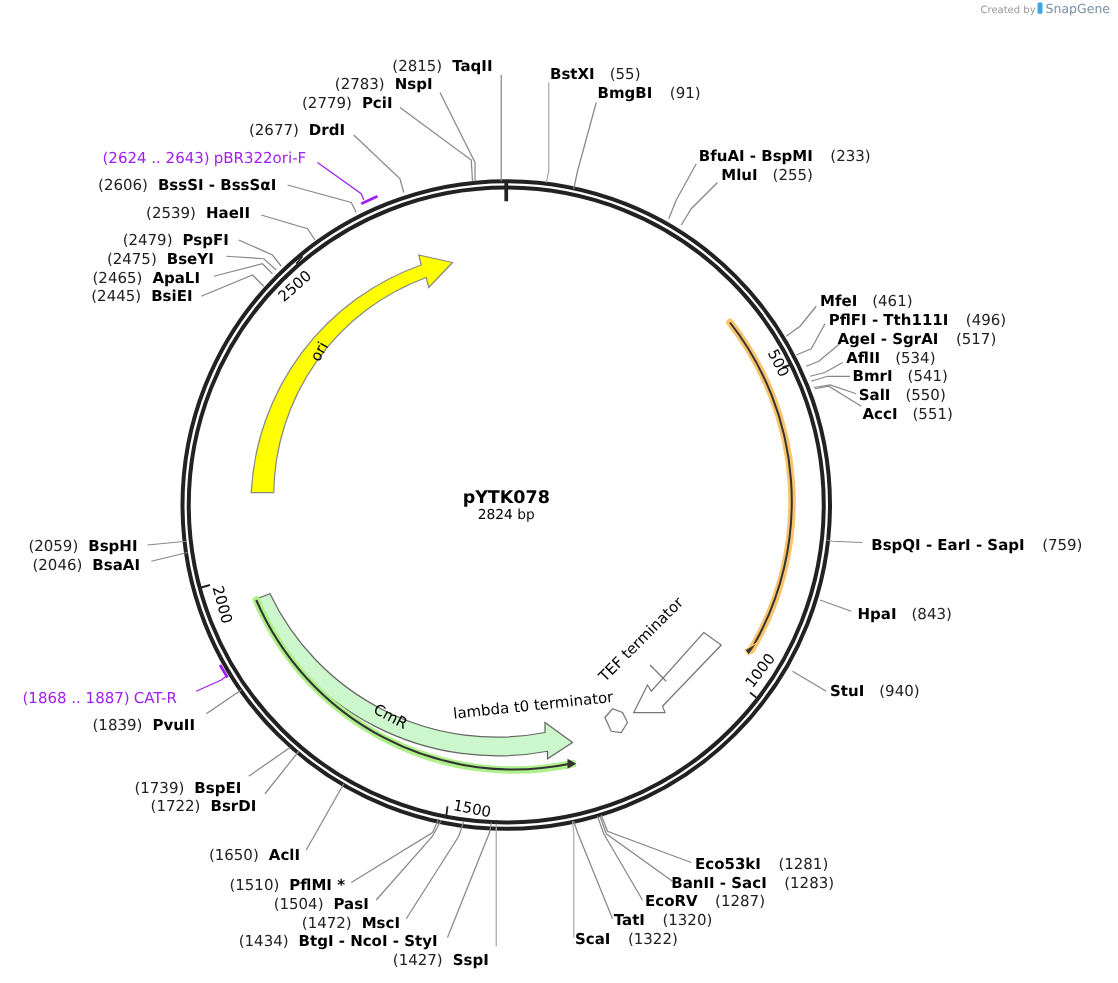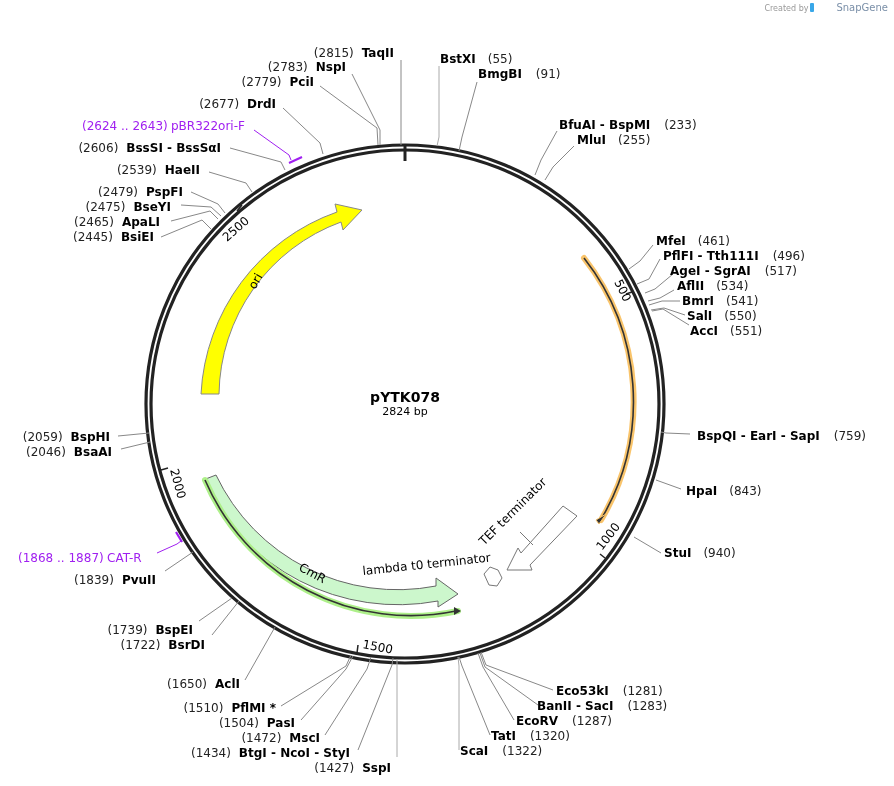--- a/index.html
+++ b/index.html
@@ -6,21 +6,21 @@
   body { width:894px; height:786px; position:relative; overflow:hidden; font-family:"DejaVu Sans", sans-serif; }
   #map { position:absolute; left:0; top:0; width:894px; height:786px; }
   .lbl { font-family:"DejaVu Sans", sans-serif; font-size:12px; fill:#000; }
   .enz { font-weight:bold; }
   .pos { font-weight:normal; fill:#222; }
   .primer { fill:#a020f0; font-weight:normal; }
   .leader { stroke:#888; stroke-width:1; fill:none; }
   .leader-primer { stroke:#a020f0; stroke-width:1; fill:none; }
   .tick { font-family:"DejaVu Sans", sans-serif; font-size:12px; fill:#000; }
   .credit { position:absolute; right:6px; top:2px; font-family:"DejaVu Sans", sans-serif; font-size:8px; color:#999; }
-  .credit b { color:#7a8fa8; font-weight:normal; font-size:10px;margin-left:20px; }
+  .credit b { color:#7a8fa8; font-weight:normal; font-size:10px; }
   .credit .logo { display:inline-block; width:4px; height:9px; background:#39a7e8; margin:0 2px -1px 2px; border-radius:1px; }
 </style>
 </head>
 <body>
 
 <div class="credit">
   <span>Created by</span><span class="logo"></span><b>SnapGene</b>
 </div>
 
 <svg id="map" viewBox="0 0 894 786" xmlns="http://www.w3.org/2000/svg">

